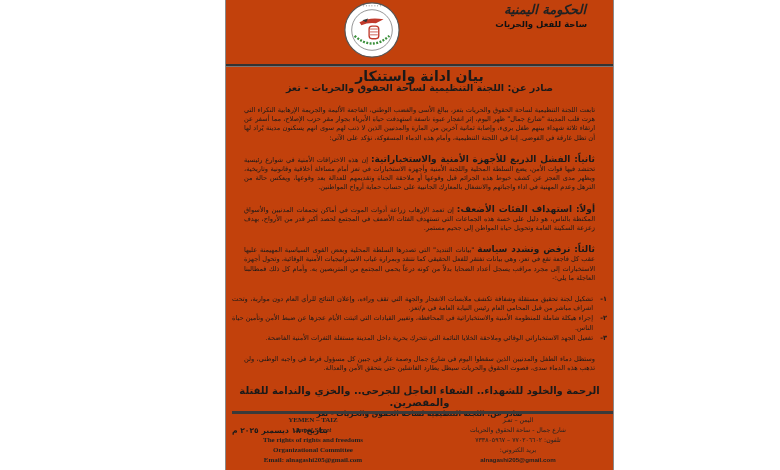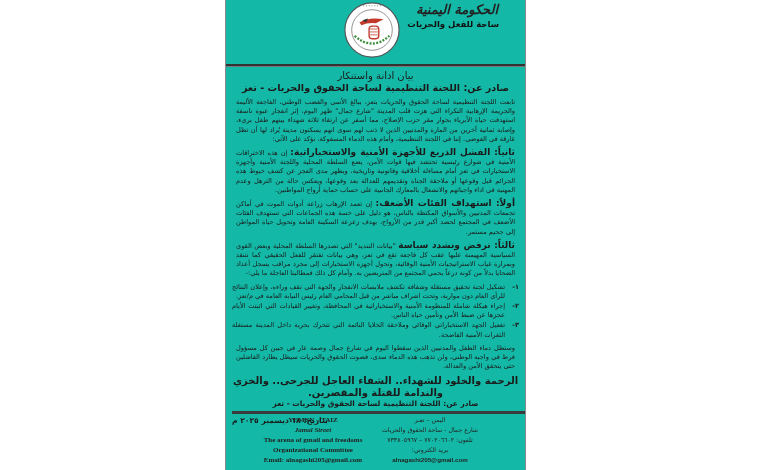--- a/index.html
+++ b/index.html
@@ -1,23 +1,23 @@
 <!DOCTYPE html>
 <html><head>
 <meta charset="utf-8">
 <style>
   html, body { margin:0; padding:0; }
   body {
     width:780px; height:470px; background:#ffffff; position:relative; overflow:hidden;
     font-family:"DejaVu Sans", sans-serif; color:#111;
   }
   .page {
-    position:absolute; left:225px; top:0; width:301px; height:470px;
+    position:absolute; left:225px; top:0; width:389px; height:470px;
     border-left:1px solid #8a8a8a; border-right:1px solid #8a8a8a;
-    box-sizing:border-box; background:#14b8a6;
+    box-sizing:border-box; background:#c2410c;
   }
   .header { position:absolute; left:0; top:0; width:100%; height:64px; }
   .header-right {
     position:absolute; right:8px; top:2px; width:120px; direction:rtl; text-align:center;
   }
   .gov-title {
     font-family:"DejaVu Serif", serif; font-style:italic; font-weight:bold;
     font-size:13px; color:#222; letter-spacing:-0.5px; line-height:16px;
   }
   .hdr-line { font-size:8.5px; font-weight:bold; line-height:13px; text-align:right; padding-right:18px; }
@@ -26,23 +26,23 @@
     position:absolute; left:117px; top:1px; width:58px; height:58px;
   }
   .header-divider {
     position:absolute; left:0; top:64px; width:100%; height:3px;
     border-top:2px solid #333; border-bottom:1px solid #777; box-sizing:border-box;
   }
   .body {
     position:absolute; left:6px; right:6px; top:70px; direction:rtl; text-align:justify;
     font-size:6.6px; line-height:9.2px; color:#1a1a1a;
   }
-  .title1 { text-align:center; font-weight:normal; font-size:10px; line-height:12px; }
+  .title1 { text-align:center; font-weight:bold; font-size:14px; line-height:12px; }
   .title2 { text-align:center; font-weight:bold; font-size:9.6px; line-height:12px; margin-bottom:1px; }
-  .para { margin:4px; }
+  .para { margin:12px; }
   .section-head { font-weight:bold; font-size:9px; }
   .list-item { display:flex; direction:rtl; margin:1px 0; }
   .list-num { width:14px; flex:none; font-weight:bold; }
   .list-text { flex:1; }
   .closing1 { text-align:center; font-weight:bold; font-size:10px; line-height:12px; margin-top:4px; }
   .closing2 { text-align:center; font-size:7.4px; line-height:10px; font-weight:bold; }
   .date-line { text-align:left; font-size:7.6px; line-height:11px; margin-top:6px; font-weight:bold; }
   .footer-divider {
     position:absolute; left:6px; right:0; top:411px; height:3px; background:#3a3a3a;
   }
@@ -120,21 +120,21 @@
     <div class="closing1">الرحمة والخلود للشهداء.. الشفاء العاجل للجرحى.. والخزي والندامة للقتلة والمقصرين.</div>
     <div class="closing2">صادر عن: اللجنة التنظيمية لساحة الحقوق والحريات - تعز</div>
     <div class="date-line">بتاريخ: ١٨ ديسمبر ٢٠٢٥ م</div>
   </div>
 
   <div class="footer-divider"></div>
 
   <div class="footer-en">
     <div>YEMEN – TAIZ</div>
     <div style="font-style:italic;">Jamal Street</div>
-    <div>The arena of gmail and freedoms</div>
+    <div>The rights of rights and freedoms</div>
     <div>Organizational Committee</div>
     <div>Email: alnagashi205@gmail.com</div>
   </div>
 
   <div class="footer-ar">
     <div>اليمن – تعـز</div>
     <div>شارع جمال - ساحة الحقوق والحريات</div>
     <div>تلفون: ٧٧٠٢٠٦٦٠٢ – ٧٣٣٨٠٥٩٦٧</div>
     <div>بريد الكتروني:</div>
     <div class="email">alnagashi205@gmail.com</div>

